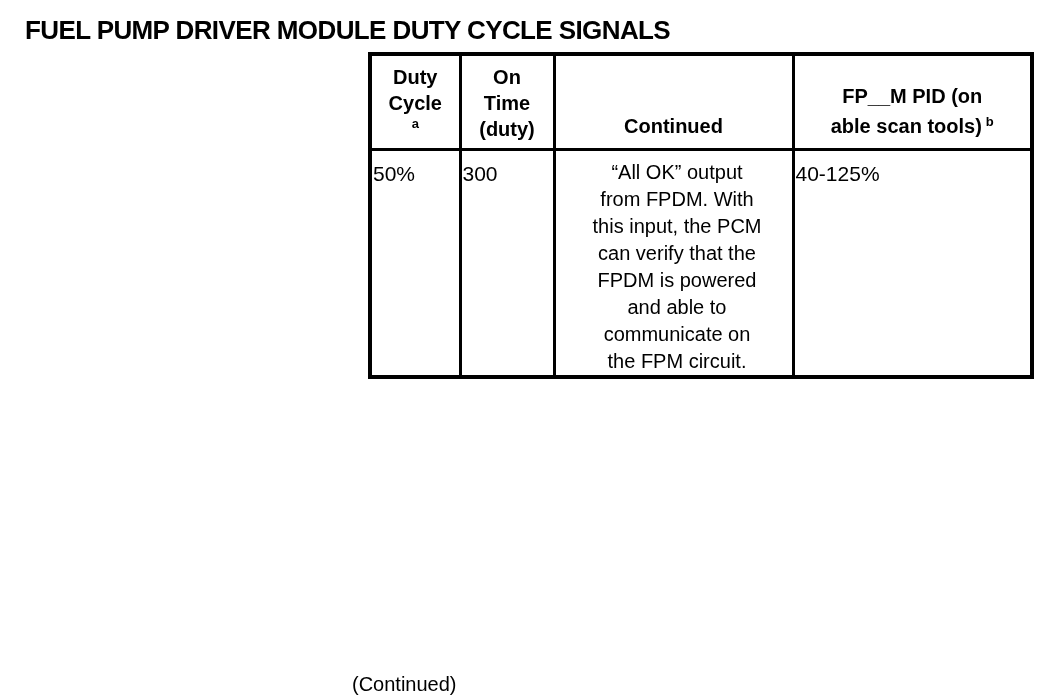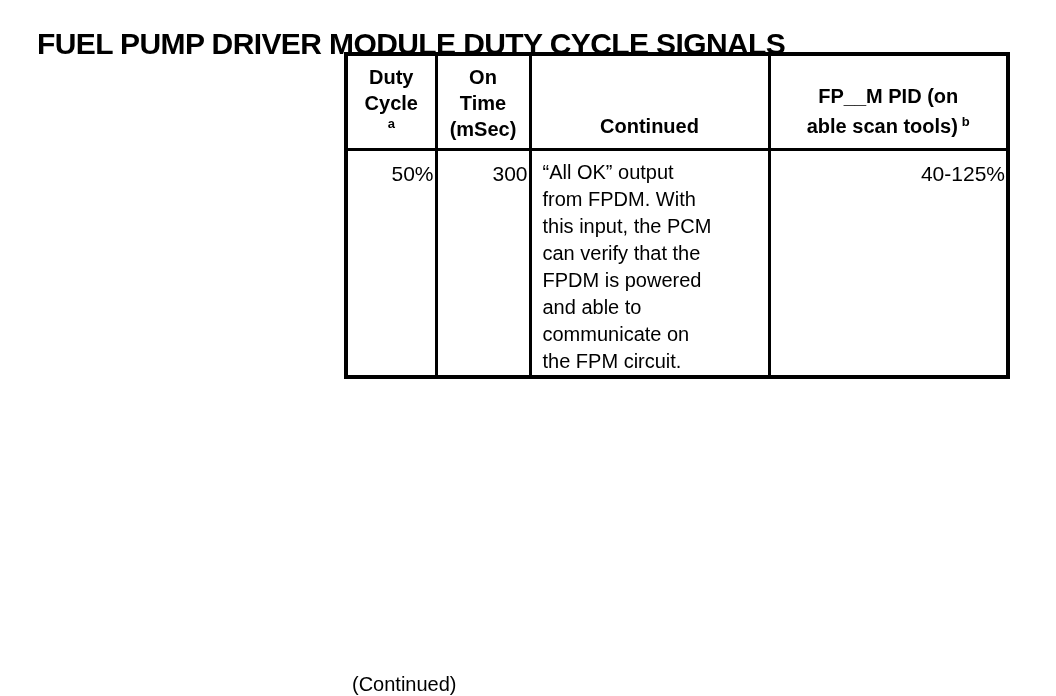--- a/index.html
+++ b/index.html
@@ -9,27 +9,27 @@
     height: 696px;
     background: #ffffff;
     color: #000000;
     font-family: "Liberation Sans", sans-serif;
     overflow: hidden;
   }
   .doc-title {
     position: absolute;
     left: 21px;
     top: 11px;
-    font-size: 30px;
+    font-size: 26px;
     font-weight: bold;
     letter-spacing: -0.6px;
     white-space: nowrap;
-    margin: 16px;
+    margin: 4px;
   }
-  .table-wrap { position: absolute; left: 344px; top: 52px; border-radius: 14px; }
+  .table-wrap { position: absolute; left: 368px; top: 52px; border-radius: 14px; }
   table.signals {
     border-collapse: collapse;
     table-layout: fixed;
     width: 662px;
     border: 4px solid #000000;
   }
   table.signals th, table.signals td {
     border: 3px solid #000000;
     overflow: hidden;
   }
@@ -53,27 +53,27 @@
     margin-top: 1px;
   }
   .footnote-inline {
     font-size: 13px;
     font-weight: bold;
     vertical-align: 7px;
     margin-left: 4px;
   }
   td.cell-val {
     vertical-align: top;
-    text-align: right;
+    text-align: left;
     font-size: 21px;
     padding-top: 11px;
   }
   td.cell-comments {
     vertical-align: top;
-    text-align: left;
+    text-align: center;
     font-size: 20px;
     line-height: 27px;
     padding: 8px 4px 0 11px;
     white-space: pre-line;
   }
   .continued-note {
     position: absolute;
     left: 352px;
     top: 673px;
     font-size: 20px;
@@ -97,21 +97,21 @@
       <thead>
         <tr class="hdr-row">
           <th class="v-top">
             <span class="pre">Duty
 Cycle</span>
             <span class="footnote-block">a</span>
           </th>
           <th class="v-top">
             <span class="pre">On
 Time
-(mSec)</span>
+(duty)</span>
           </th>
           <th class="v-bottom">
             <span>Continued</span>
           </th>
           <th class="v-bottom">
             <span class="pre">FP__M PID (on
 able scan tools)</span><span class="footnote-inline">b</span>
           </th>
         </tr>
       </thead>

